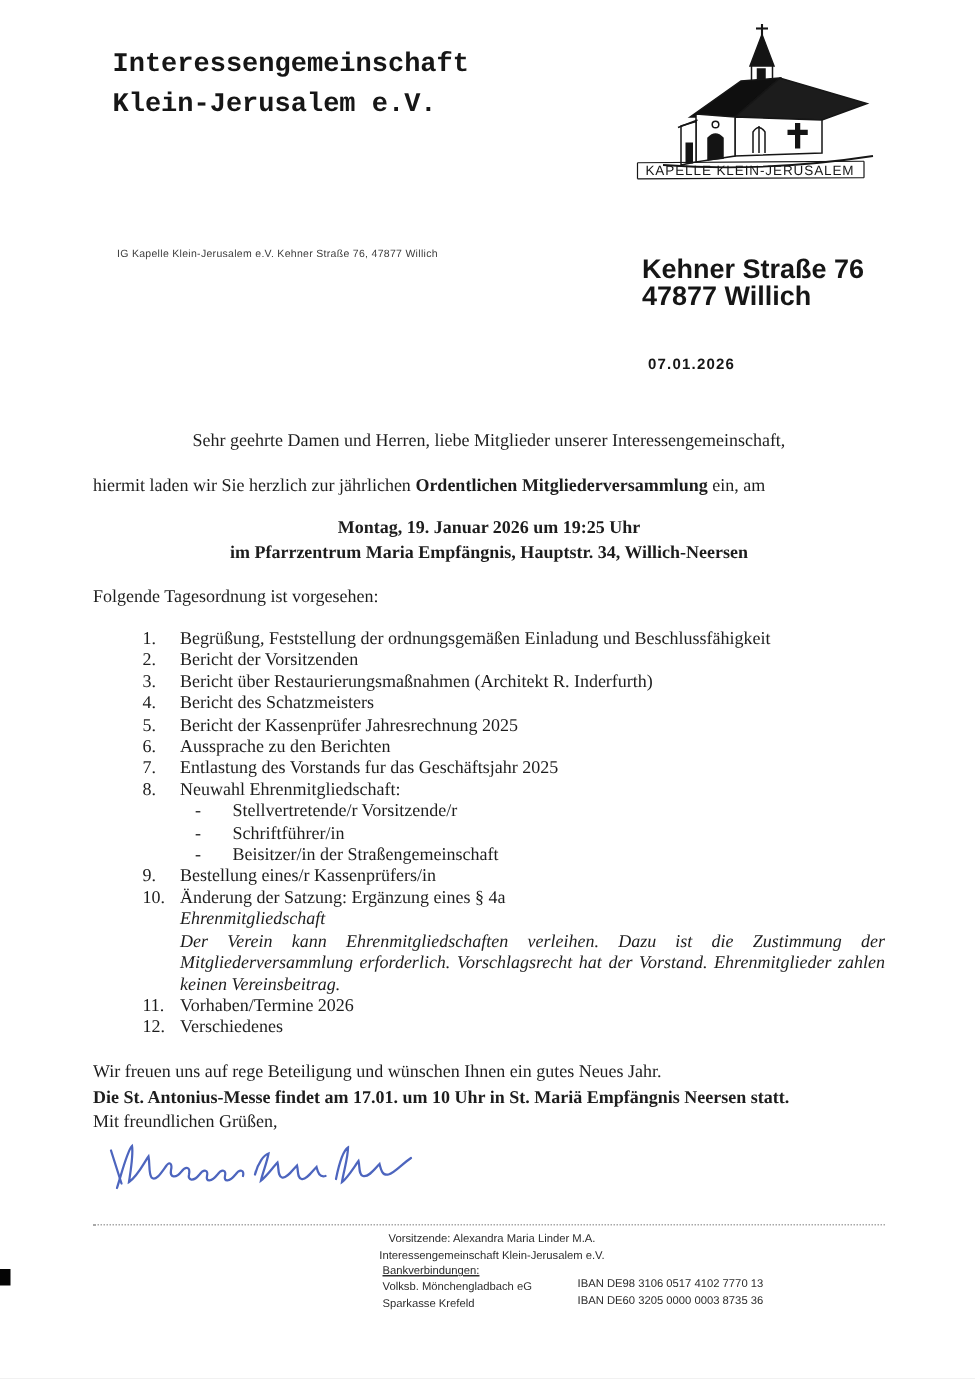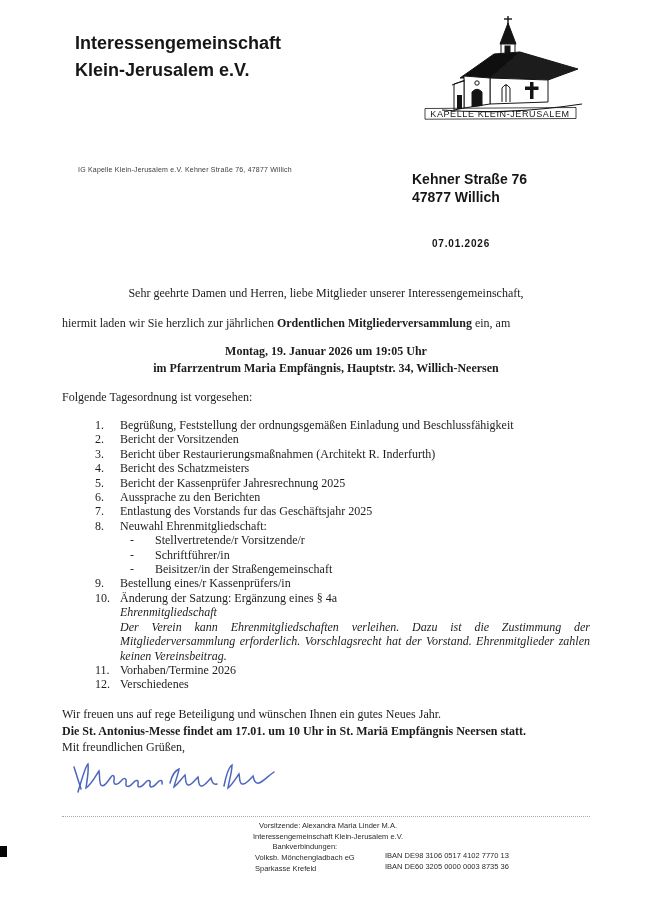--- a/index.html
+++ b/index.html
@@ -4,35 +4,35 @@
 <style>
   html,body{margin:0;padding:0;background:#e8e8e8;}
   .page{
     position:relative;width:650px;height:919px;background:#ffffff;
     font-family:"Liberation Serif",serif;color:#1d1d1d;overflow:hidden;
     margin:0 auto;
   }
   
   .org-title{
     position:absolute;left:75px;top:30px;
-    font-family:Liberation Sans, sans-serif;font-weight:bold;
+    font-family:Liberation Mono, monospace;font-weight:bold;
     font-size:18px;line-height:27px;color:#161616;
   }
   .logo{position:absolute;left:424px;top:14px;width:172px;height:106px;}
   
   .sender-line{
     position:absolute;left:78px;top:166px;
     font-family:"Liberation Sans",sans-serif;font-size:7px;color:#3c3c3c;
     letter-spacing:.2px;
   }
   
   .recipient{
-    position:absolute;left:412px;top:170px;
+    position:absolute;left:428px;top:170px;
     font-family:"Liberation Sans",sans-serif;font-weight:bold;
-    font-size:14px;line-height:18px;color:#161616;
+    font-size:18px;line-height:18px;color:#161616;
   }
   .letter-date{
     position:absolute;left:432px;top:238px;
     font-family:"Liberation Sans",sans-serif;font-weight:bold;
     font-size:10px;letter-spacing:.8px;color:#161616;
   }
   
   .body{
     position:absolute;left:62px;top:286px;width:528px;
     font-size:12px;line-height:15px;
@@ -58,21 +58,21 @@
   
   .footer{
     position:absolute;left:62px;top:816px;width:528px;height:70px;
     border-top:1px dotted #a8a8a8;
     font-family:"Liberation Sans",sans-serif;font-size:7.5px;color:#2b2b2b;
     line-height:11px;
   }
   .footer .center-block{position:absolute;left:116px;top:3px;width:300px;text-align:center;}
   .footer .tax-block{position:absolute;left:13px;top:24px;}
   .footer .bank-block{position:absolute;left:193px;top:24px;}
-  .footer .bank-heading{text-align:center;}
+  .footer .bank-heading{text-decoration:underline;}
   .footer .iban-block{position:absolute;left:323px;top:33px;}
   .scan-artifact{position:absolute;left:0;top:846px;width:7px;height:11px;background:#050505;}
   .logo svg text{font-family:"Liberation Sans",sans-serif;}
 </style>
 </head>
 <body>
 
 <div class="page">
 
   <div class="org-title">
@@ -130,21 +130,21 @@
   <div class="letter-date">07.01.2026</div>
 
   <div class="body">
     <p style="margin-bottom:15px;text-align:center;">Sehr geehrte Damen und Herren, liebe Mitglieder unserer Interessengemeinschaft,</p>
 
     <p style="margin-bottom:12px;">
       <span>hiermit laden wir Sie herzlich zur jährlichen </span><b>Ordentlichen Mitgliederversammlung</b><span> ein, am</span>
     </p>
 
     <div class="event">
-      <div>Montag, 19. Januar 2026 um 19:05 Uhr</div>
+      <div>Montag, 19. Januar 2026 um 19:25 Uhr</div>
       <div>im Pfarrzentrum Maria Empfängnis, Hauptstr. 34, Willich-Neersen</div>
     </div>
 
     <p style="margin-bottom:13px;">Folgende Tagesordnung ist vorgesehen:</p>
 
     <div class="agenda">
       <div class="agenda-row">
         <span class="num">1.</span>
         <span class="txt">Begrüßung, Feststellung der ordnungsgemäßen Einladung und Beschlussfähigkeit</span>
       </div>

